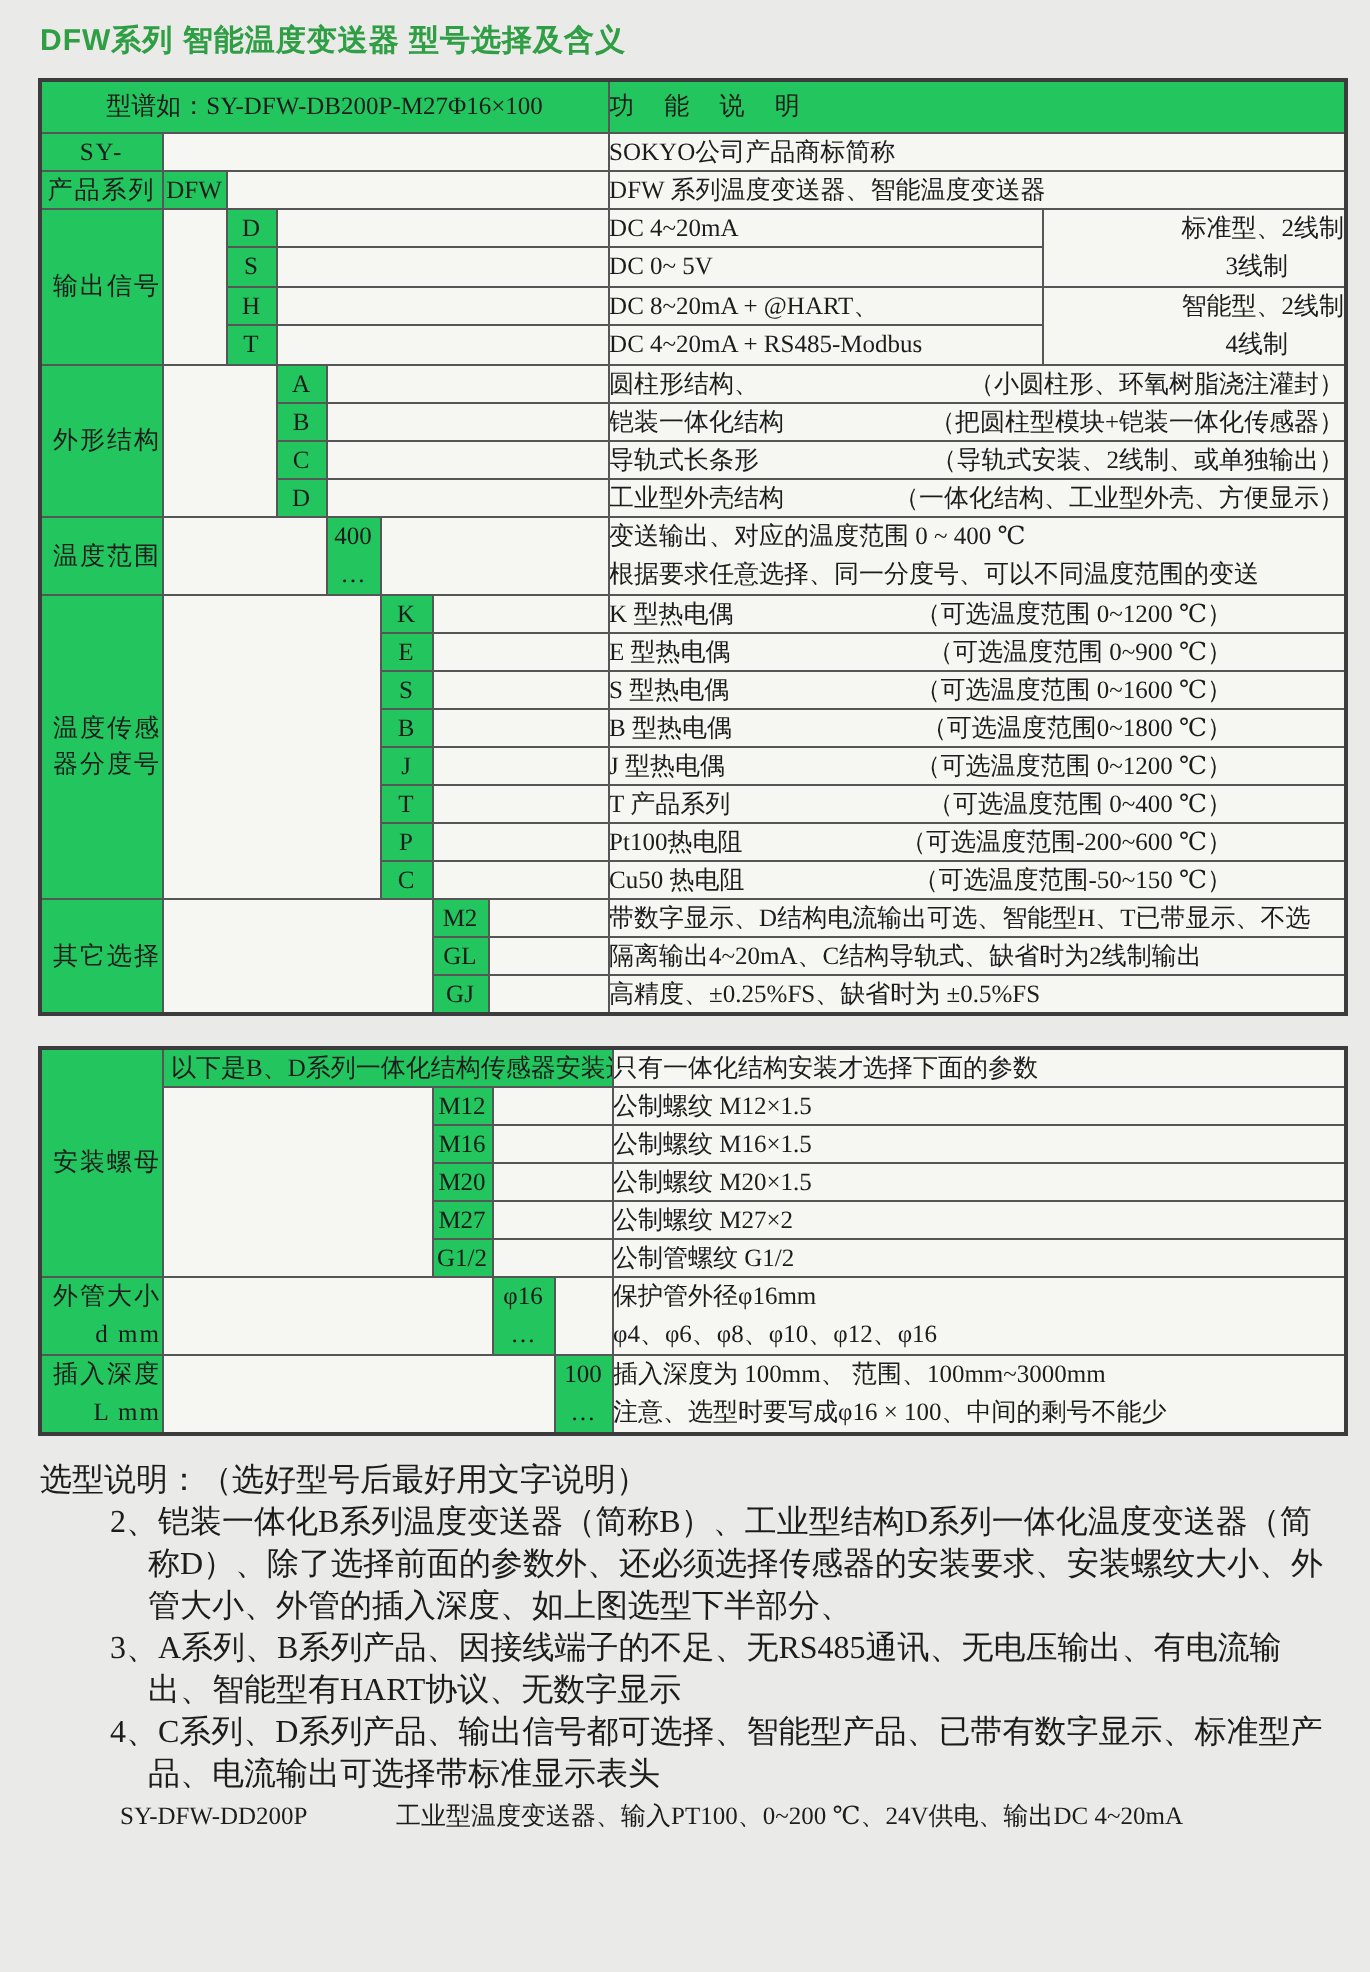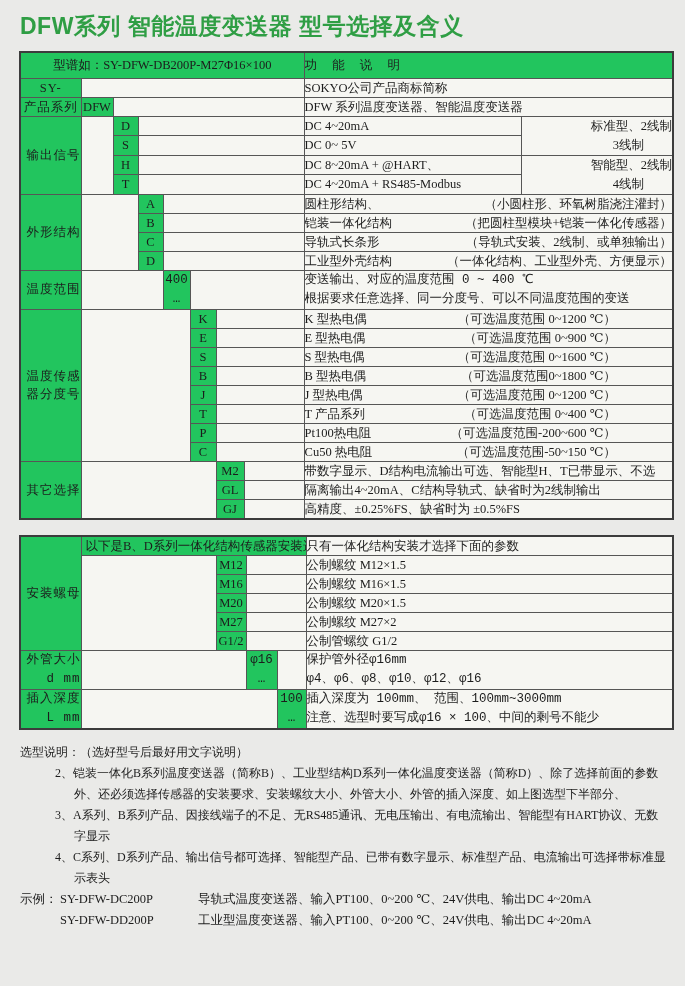--- a/index.html
+++ b/index.html
@@ -6,55 +6,55 @@
   body {
     width:685px; height:986px;
     background:#eaeae8;
     font-family:"Liberation Serif","DejaVu Serif",serif;
     color:#1c1c1c;
     -webkit-font-smoothing:antialiased;
   }
   .title {
     margin:0; padding:11px 0 9px 20px;
     font-family:"Liberation Sans","DejaVu Sans",sans-serif;
-    font-weight:bold; font-size:23px; letter-spacing:0.5px;
+    font-weight:bold; font-size:15px; letter-spacing:0.5px;
     color:#2f9e44;
   }
   table.spec {
     border-collapse:collapse; table-layout:fixed;
     margin-left:19px; width:653px;
     background:#f6f6f2;
     border:2px solid #3c3c3c;
   }
   table.spec td {
     border:1px solid #565656;
     padding:0; font-size:12.5px; line-height:18px;
     overflow:hidden; white-space:nowrap;
     vertical-align:middle;
   }
   tr.r { height:19px; }
   tr.hdr { height:26px; }
-  tr.dbl { height:38px;font-family:Liberation Mono, monospace; }
+  tr.dbl { height:38px; }
   td.g { background:#22c55e; }
   td.lbl { text-align:center; font-size:13px; letter-spacing:1px; }
   td.code { text-align:center; font-size:13px; }
   td.desc { padding:0 6px 0 9px; }
   td.desc.flex-sp > div { display:flex; justify-content:space-between; }
   td.desc .paren { text-align:right; }
   td.desc.paren-mid { padding-right:56px; }
   td.center { text-align:center; }
   .hdr-spec { text-align:center; font-size:13px; }
   .hdr-fn { text-align:left; font-size:13.5px; letter-spacing:6px; }
   td.two div { height:19px; line-height:19px; }
   td.note div { height:19px; line-height:19px; }
   td.note .nl1 { text-align:right; }
   td.note .nl2 { text-align:right; padding-right:28px; }
   td.vlabel { text-align:right; font-size:13px; letter-spacing:1px; }
   .tbl-gap { height:15px; }
-  .notes { margin-top:12px; font-size:12px; line-height:21px; }
+  .notes { margin-top:12px; font-size:16px; line-height:21px; }
   .notes-title { padding-left:20px; }
   .note-item { padding-left:74px; text-indent:-19px; white-space:normal; width:592px; }
   .examples { font-size:12.5px; line-height:21.5px; }
   .ex-row { display:flex; padding-left:20px; white-space:nowrap; }
   .ex-label { width:40px; flex:0 0 auto; }
   .ex-indent { width:40px; flex:0 0 auto; }
   .ex-model { min-width:130px; flex:0 0 auto; padding-right:8px; }
   .ex-desc { flex:1 1 auto; }
 </style>
 </head>
@@ -367,23 +367,18 @@
 
 <div class="notes">
   <div class="notes-title">选型说明：（选好型号后最好用文字说明）</div>
   <div class="note-item">2、铠装一体化B系列温度变送器（简称B）、工业型结构D系列一体化温度变送器（简称D）、除了选择前面的参数外、还必须选择传感器的安装要求、安装螺纹大小、外管大小、外管的插入深度、如上图选型下半部分、</div>
   <div class="note-item">3、A系列、B系列产品、因接线端子的不足、无RS485通讯、无电压输出、有电流输出、智能型有HART协议、无数字显示</div>
   <div class="note-item">4、C系列、D系列产品、输出信号都可选择、智能型产品、已带有数字显示、标准型产品、电流输出可选择带标准显示表头</div>
 </div>
 
 <div class="examples">
   <div class="ex-row">
-    <span class="ex-label">示例：</span>
-    <span class="ex-model">SY-DFW-DC200P</span>
-    <span class="ex-desc">导轨式温度变送器、输入PT100、0~200 ℃、24V供电、输出DC 4~20mA</span>
-  </div>
-  <div class="ex-row">
     <span class="ex-indent"></span>
     <span class="ex-model">SY-DFW-DD200P</span>
     <span class="ex-desc">工业型温度变送器、输入PT100、0~200 ℃、24V供电、输出DC 4~20mA</span>
   </div>
 
 </div>
 
 </body></html>

